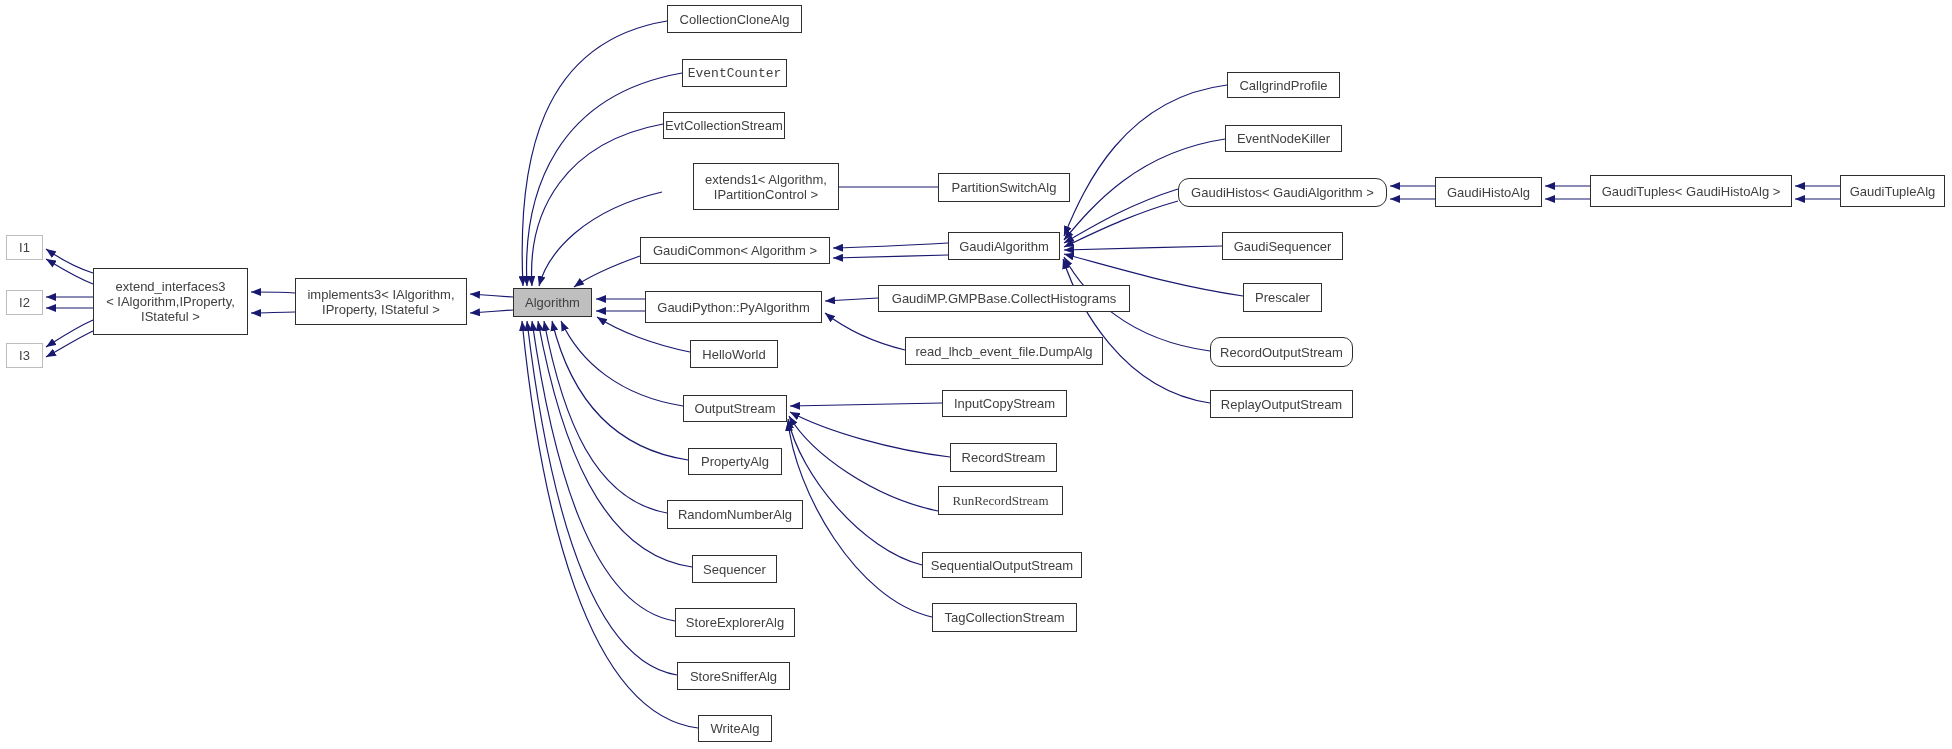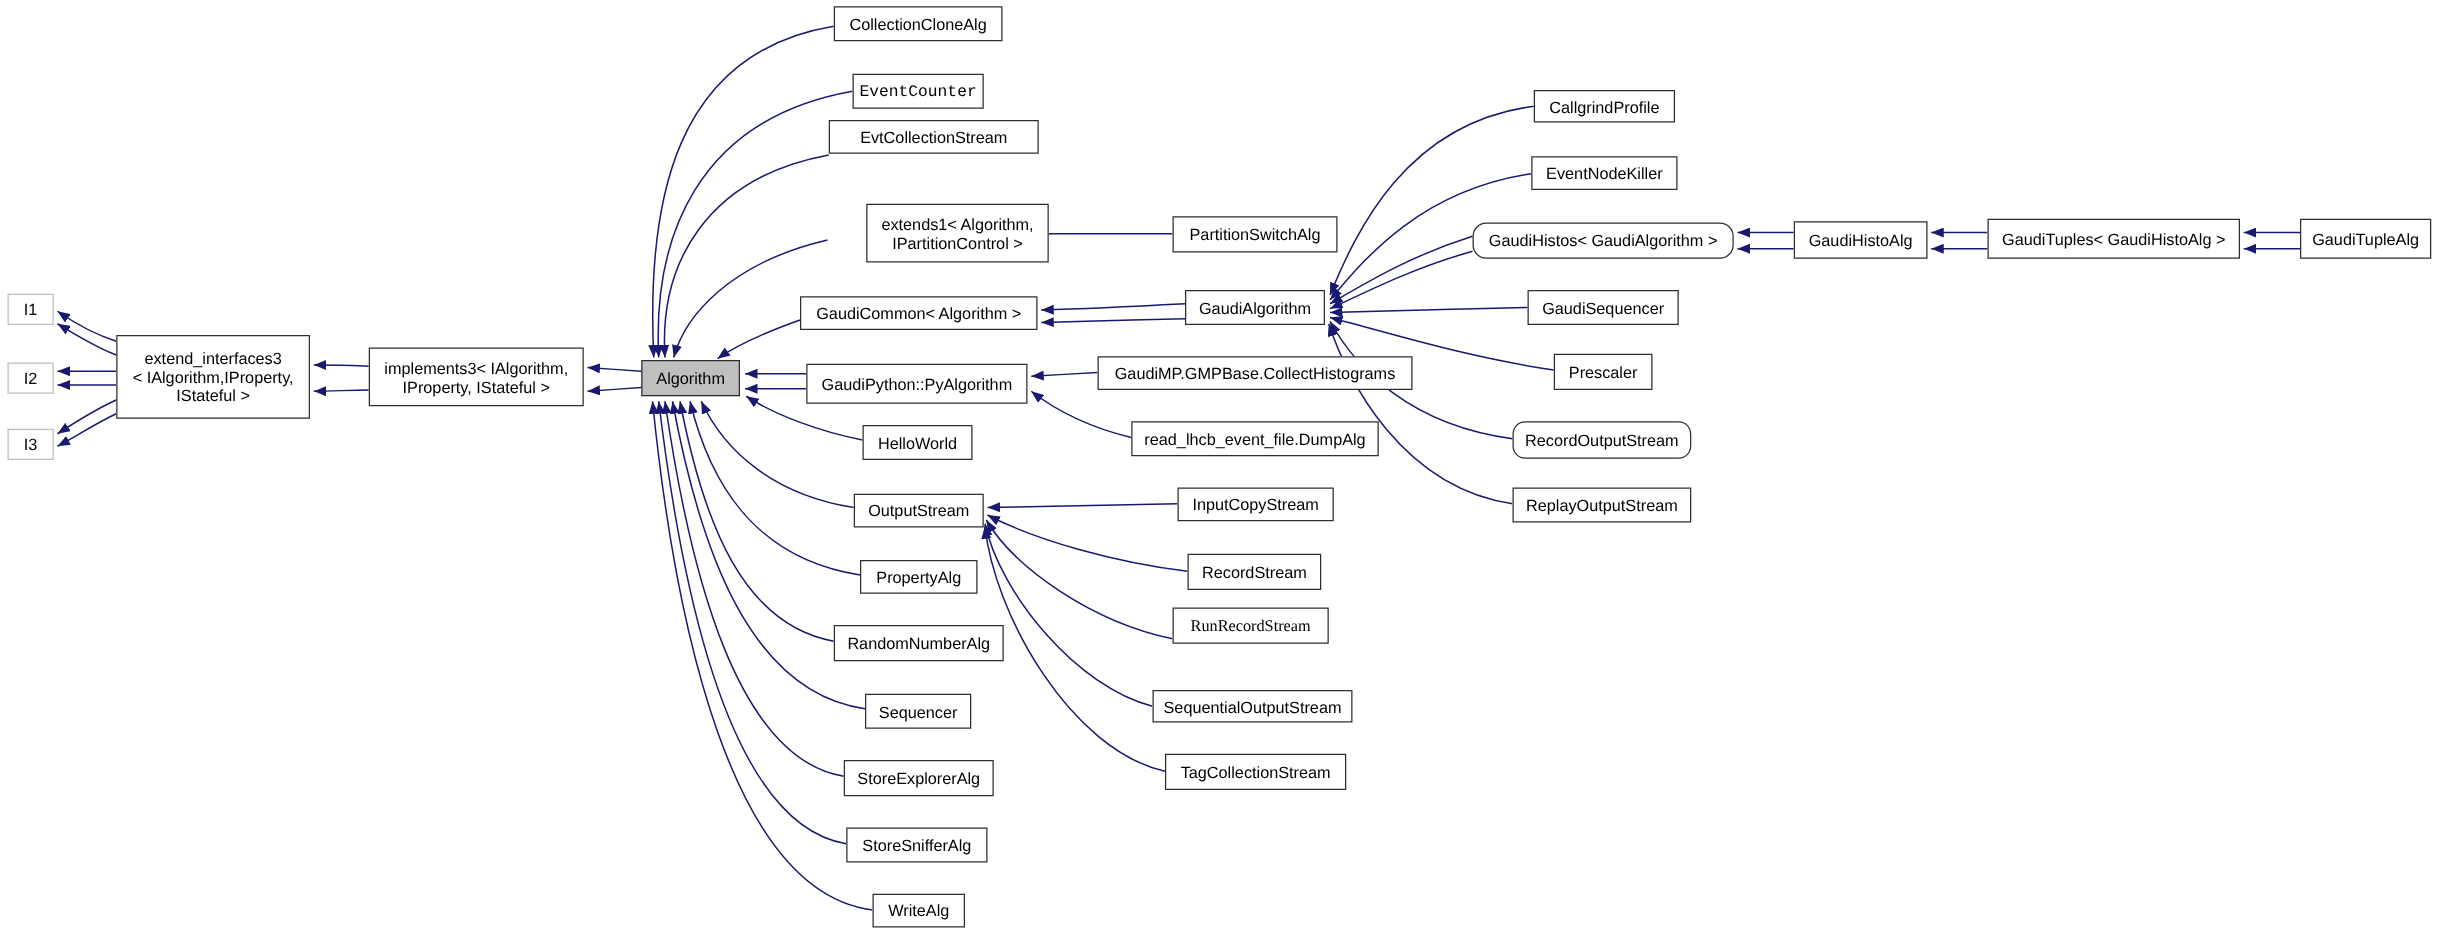--- a/index.html
+++ b/index.html
@@ -24,21 +24,21 @@
   }
   .node {
     position: absolute;
     box-sizing: border-box;
     display: flex;
     align-items: center;
     justify-content: center;
     text-align: center;
     background: var(--node-fill, #ffffff);
     border: 1.4px solid var(--node-border, #2e2e2e);
-    color: #000000;
+    color: #404040;
     font-size: 13px;
     line-height: 15px;
     white-space: pre;
     cursor: pointer;
     z-index: 2;
   }
   .node.current {
     background: var(--current-fill, #bfbfbf);
     cursor: default;
   }
@@ -114,21 +114,21 @@
       <div class="node external" style="left: 6px; top: 290px; width: 37px; height: 25px;">I2</div>
       <div class="node external" style="left: 6px; top: 343px; width: 37px; height: 25px;">I3</div>
       <div class="node" style="left: 93px; top: 268px; width: 155px; height: 67px;">extend_interfaces3
 &lt; IAlgorithm,IProperty,
 IStateful &gt;</div>
       <div class="node" style="left: 295px; top: 278px; width: 172px; height: 47px;">implements3&lt; IAlgorithm,
 IProperty, IStateful &gt;</div>
       <div class="node current" style="left: 513px; top: 288px; width: 79px; height: 29px;">Algorithm</div>
       <div class="node" style="left: 667px; top: 5px; width: 135px; height: 28px;">CollectionCloneAlg</div>
       <div class="node" style="left: 682px; top: 59px; width: 105px; height: 28px; font-family: Liberation Mono, monospace;">EventCounter</div>
-      <div class="node" style="left: 663px; top: 96px; width: 168px; height: 27px;">EvtCollectionStream</div>
+      <div class="node" style="left: 663px; top: 112px; width: 122px; height: 27px;">EvtCollectionStream</div>
       <div class="node" style="left: 662px; top: 163px; width: 146px; height: 47px; margin-left: 31px;">extends1&lt; Algorithm,
 IPartitionControl &gt;</div>
       <div class="node" style="left: 640px; top: 237px; width: 190px; height: 27px;">GaudiCommon&lt; Algorithm &gt;</div>
       <div class="node" style="left: 645px; top: 291px; width: 177px; height: 32px;">GaudiPython::PyAlgorithm</div>
       <div class="node" style="left: 690px; top: 340px; width: 88px; height: 28px;">HelloWorld</div>
       <div class="node" style="left: 683px; top: 395px; width: 104px; height: 27px;">OutputStream</div>
       <div class="node" style="left: 688px; top: 448px; width: 94px; height: 27px;">PropertyAlg</div>
       <div class="node" style="left: 667px; top: 500px; width: 136px; height: 29px;">RandomNumberAlg</div>
       <div class="node" style="left: 692px; top: 555px; width: 85px; height: 28px;">Sequencer</div>
       <div class="node" style="left: 675px; top: 608px; width: 120px; height: 29px;">StoreExplorerAlg</div>

